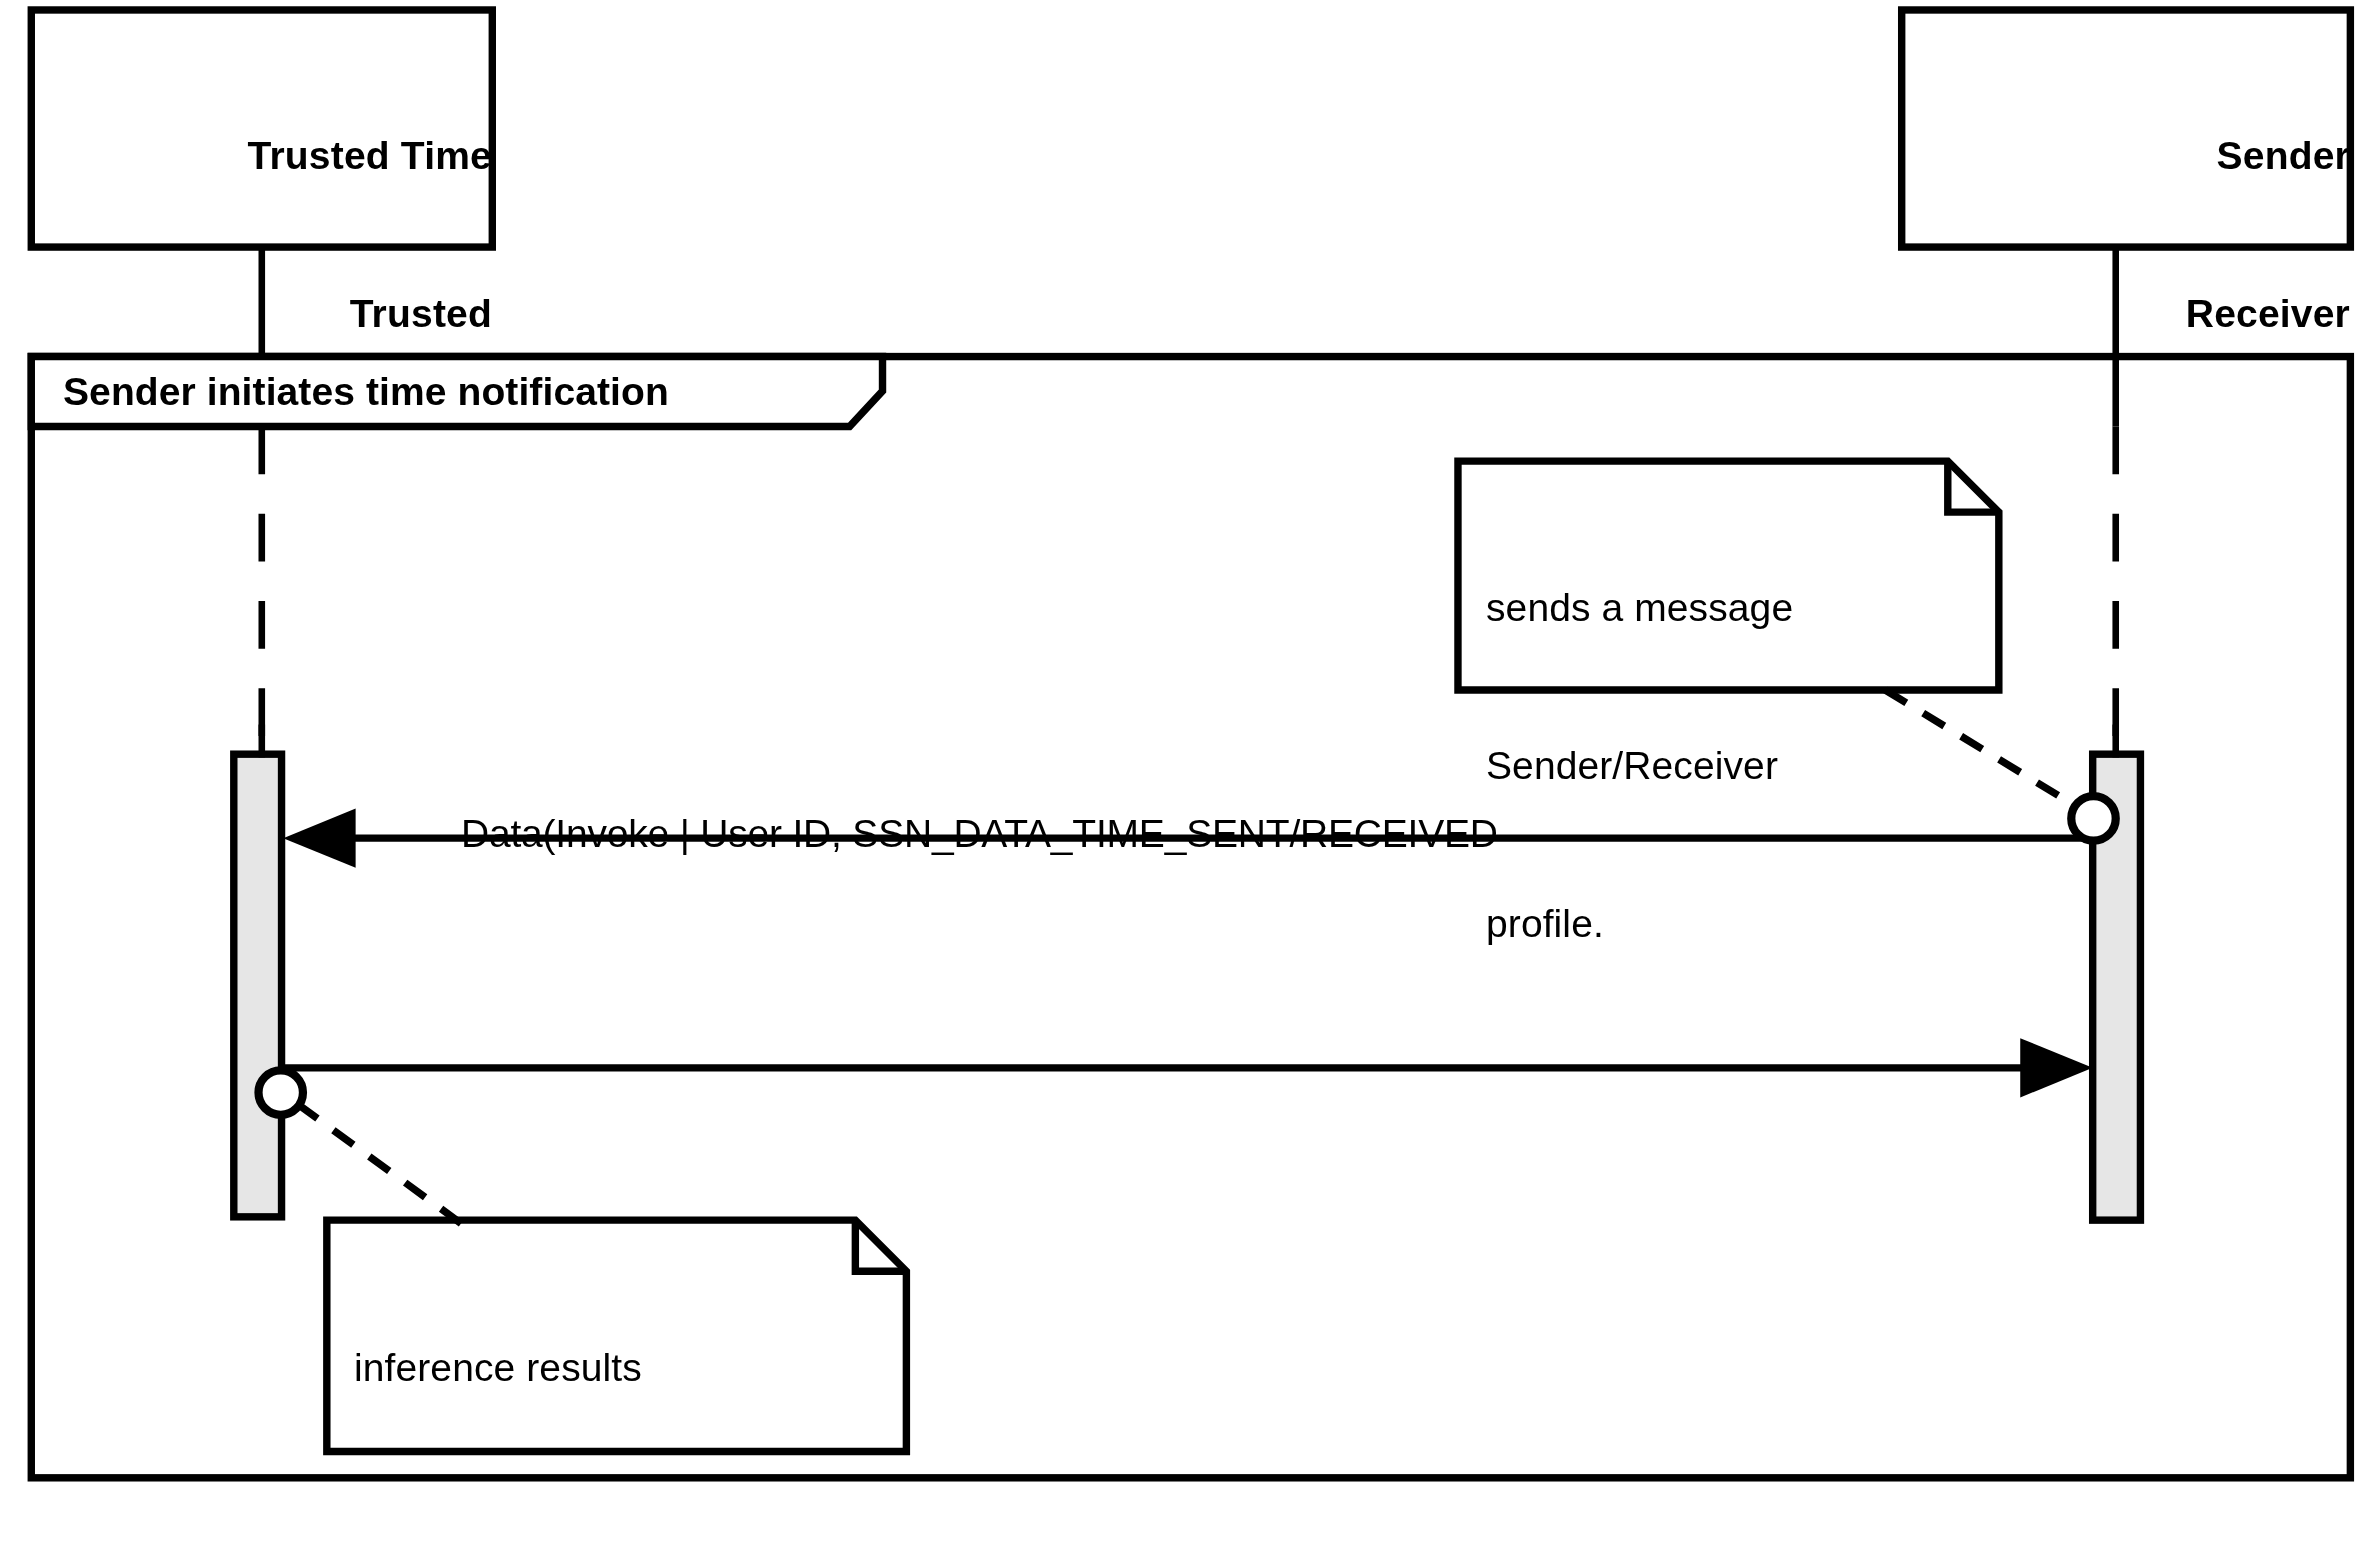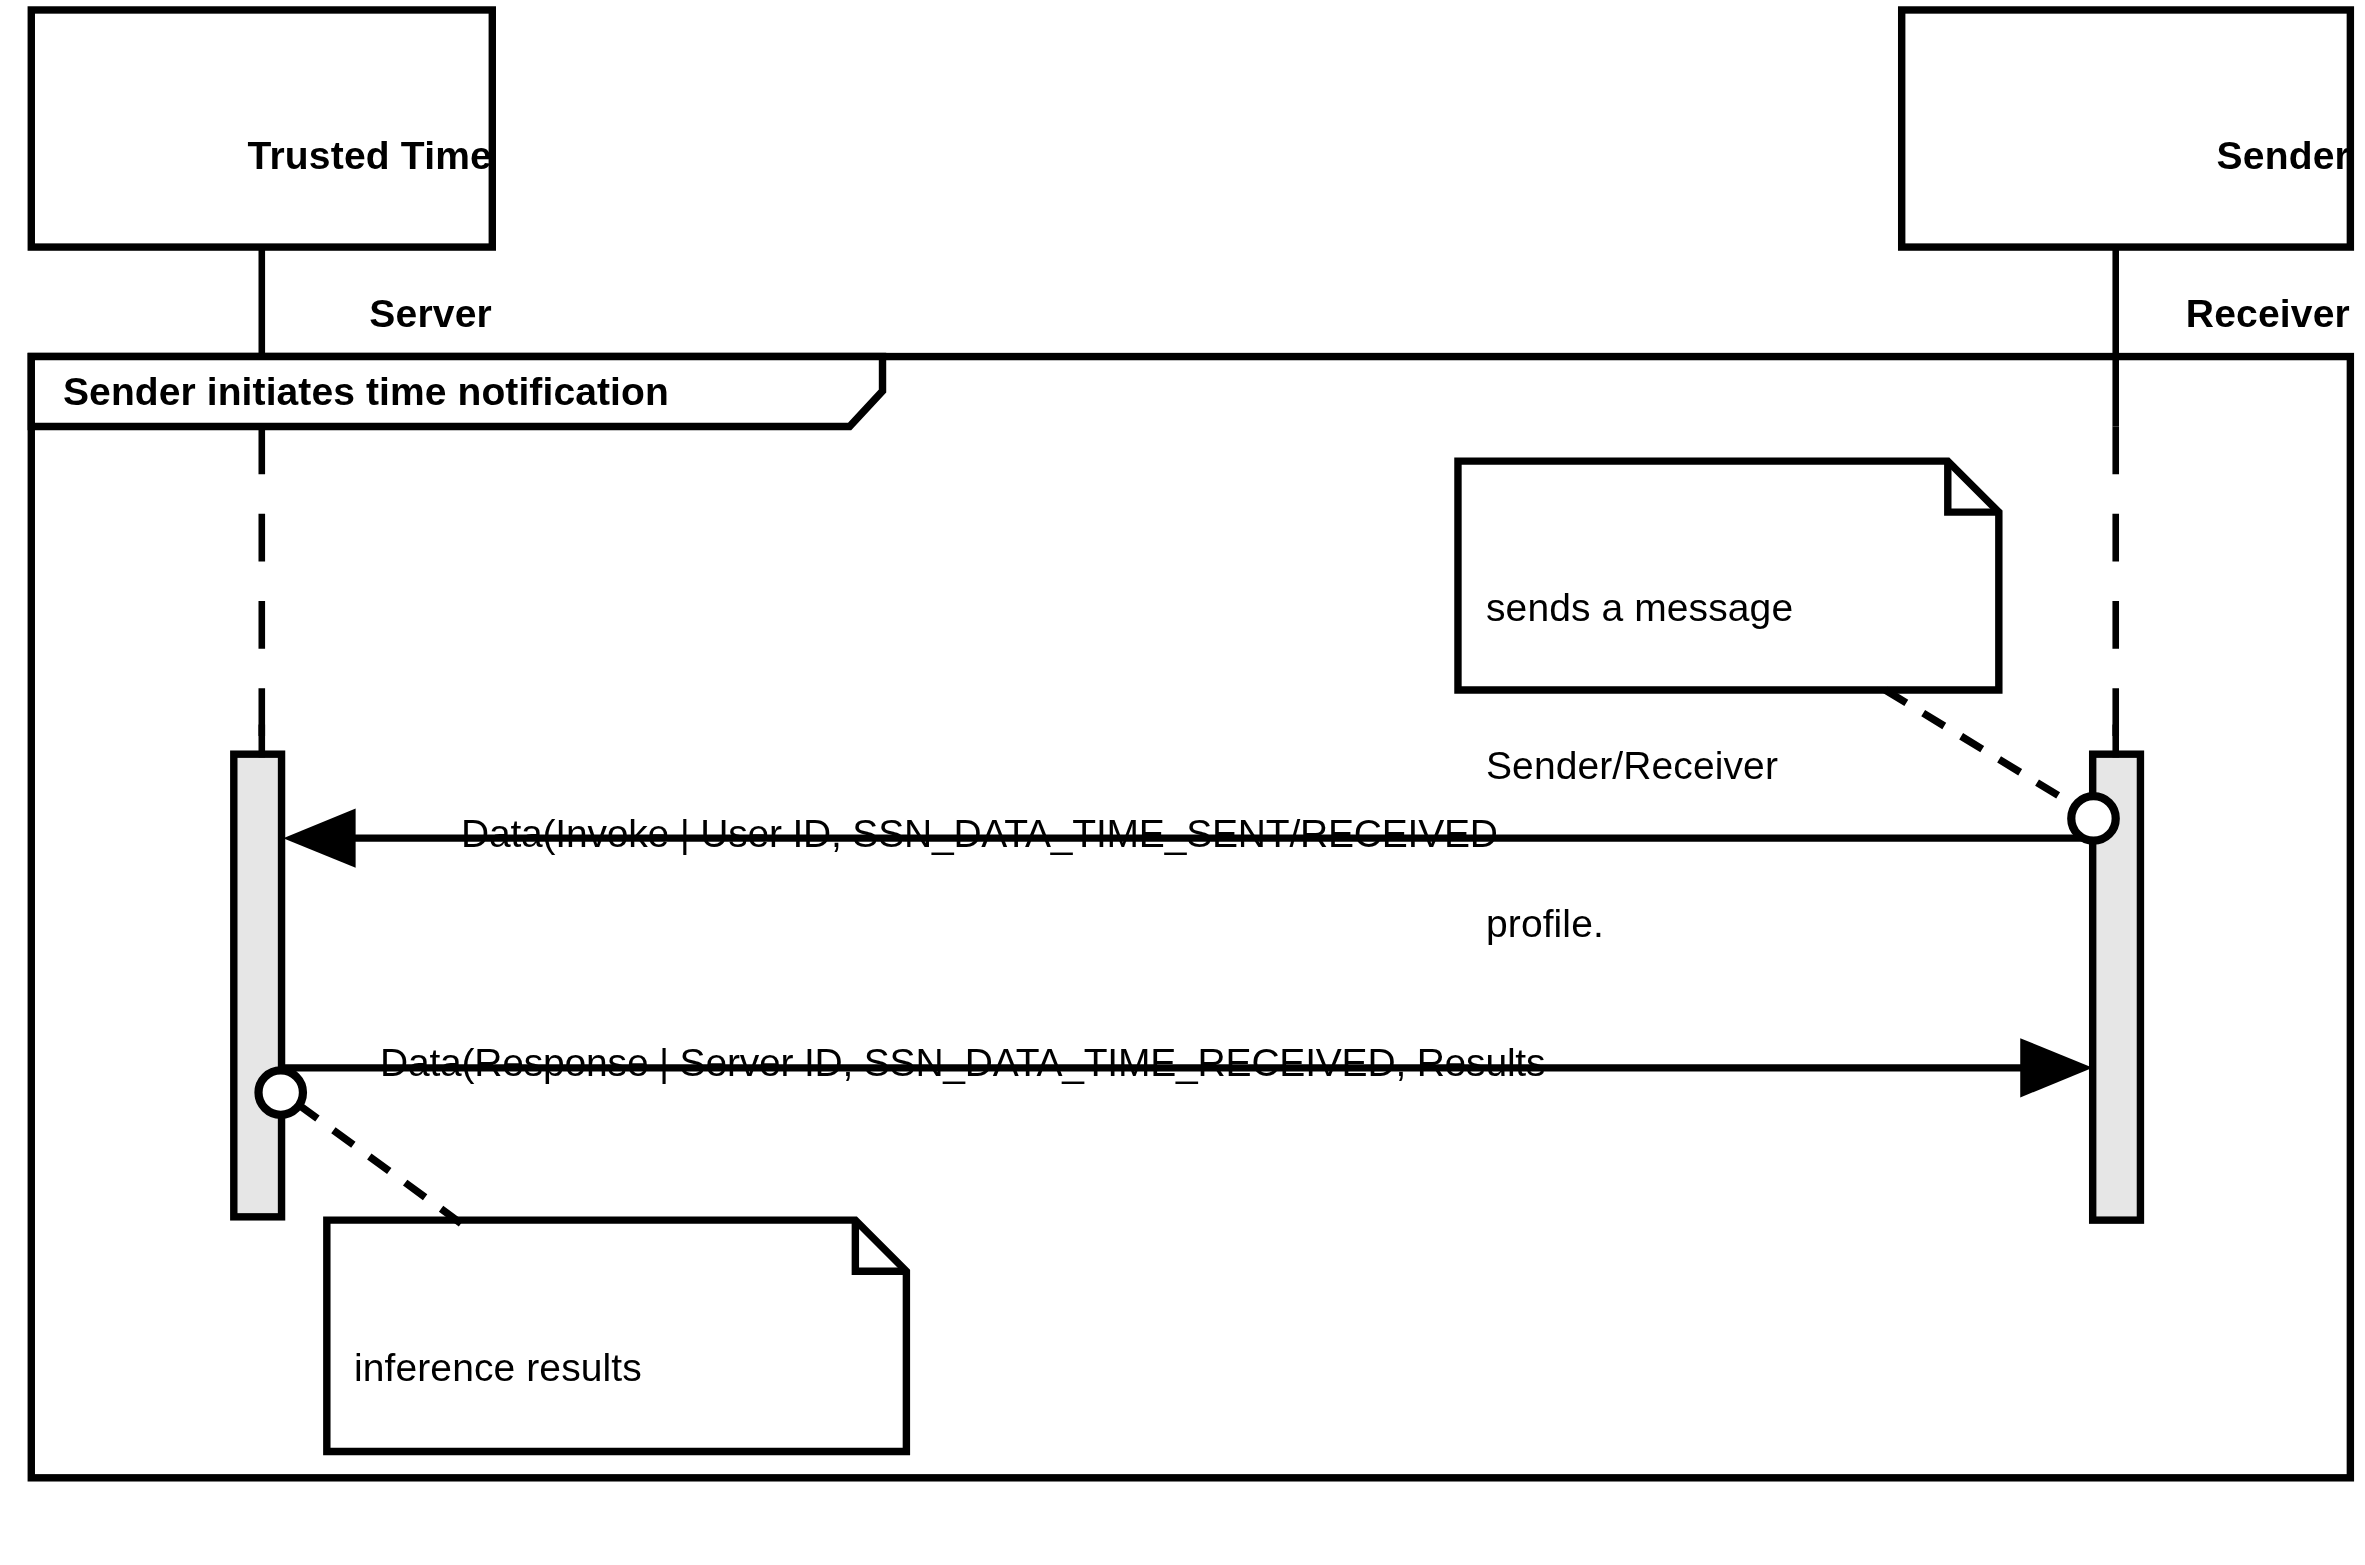--- a/index.html
+++ b/index.html
@@ -94,33 +94,32 @@
     <path d="M 1039 1482 L 1039 1544 L 1101 1544" fill="none" stroke="#000000" stroke-width="9"></path>
     <line x1="560" y1="1486" x2="352" y2="1334" stroke="#000000" stroke-width="9" stroke-dasharray="30 24"></line>
     <circle cx="341" cy="1327" r="27" fill="#ffffff" stroke="#000000" stroke-width="10"></circle>
 
     <line x1="318" y1="880" x2="318" y2="920" stroke="#000000" stroke-width="8"></line>
     <line x1="2570" y1="880" x2="2570" y2="920" stroke="#000000" stroke-width="8"></line>
   </svg>
 
   <div class="lbl lifeline-title" style="left:31px; top:41px; width:461px;">
     <div>Trusted Time</div>
-    <div style="margin-top:20px;">Server</div>
+    <div style="margin-top:20px;">Trusted</div>
   </div>
 
   <div class="lbl lifeline-title" style="left:1901px; top:41px; width:449px;">
     <div>Sender</div>
     <div style="margin-top:20px;">Receiver</div>
   </div>
 
   <div class="lbl fragment-title" style="left:63px; top:369px;">Sender initiates time notification</div>
 
   <div class="lbl msg-label" style="left:461px; top:811px;">Data(Invoke | User ID, SSN_DATA_TIME_SENT/RECEIVED</div>
 
-  <div class="lbl msg-label" style="left:380px; top:1040px;">Data(Response | Server ID, SSN_DATA_TIME_RECEIVED, Results</div>
 
   <div class="lbl note-text" style="left:1486px; top:477px; width:494px;">
     <div>sends a message</div>
     <div>Sender/Receiver</div>
     <div>profile.</div>
   </div>
 
   <div class="lbl note-text" style="left:354px; top:1237px; width:543px;">
     <div>inference results</div>
     

